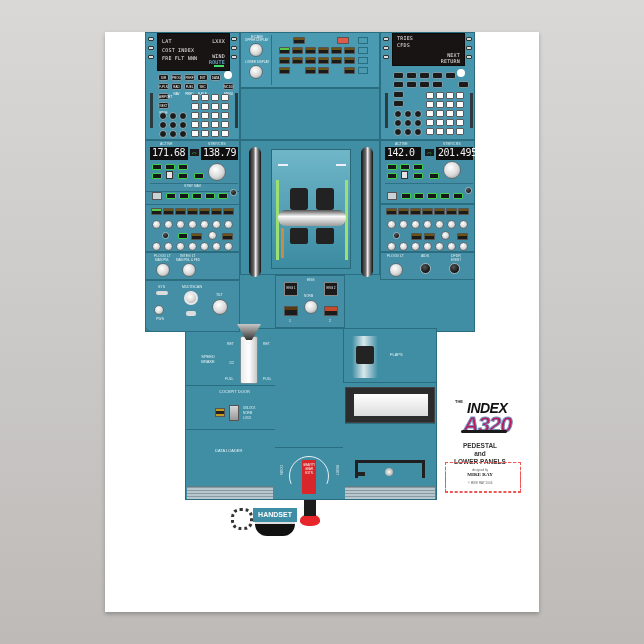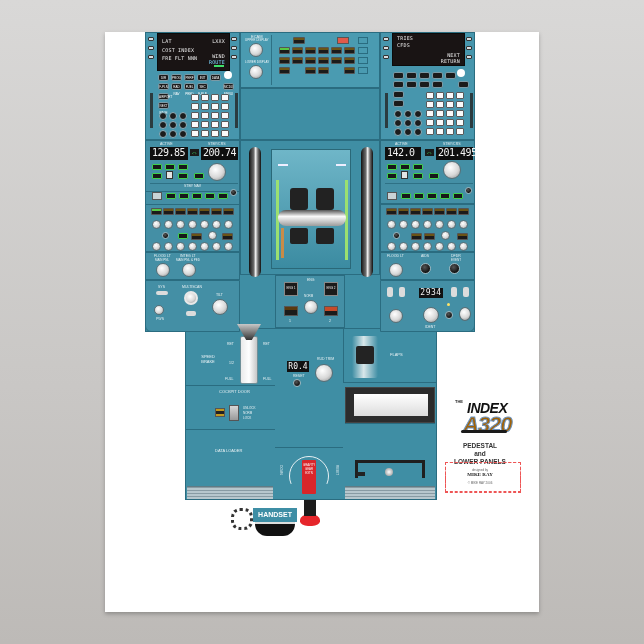--- a/index.html
+++ b/index.html
@@ -27,21 +27,21 @@
   .bk{position:absolute;border-radius:50%;background:radial-gradient(circle at 40% 35%,#555 0%,#111 70%);border:1px solid #9fb7bf}
   .divider{position:absolute;height:1px;background:#2e7185}
   .lbl{position:absolute;font-size:4px;color:#eaf3f6;white-space:nowrap;text-align:center}
   .lever-rail{position:absolute;border-radius:8px;background:linear-gradient(90deg,#111 0%,#6e6e6e 40%,#f2f2f2 55%,#6e6e6e 75%,#111 100%)}
   .thr-box{position:absolute;background:linear-gradient(180deg,#6fb6c8,#3b8ba1);border:1px solid #2a6878}
   .park{position:absolute;background:#3c3c3c;color:#f2f2f2;font-size:8px;font-weight:bold;text-align:center;line-height:12px;border:1px solid #ddd;border-radius:2px;letter-spacing:.5px}
   .handset{position:absolute;background:#3e8ea5;color:#fff;font-size:7px;font-weight:bold;text-align:center;line-height:14px}
   .grill{position:absolute;background:repeating-linear-gradient(180deg,#889ba3 0 1px,#b7c7cd 1px 3px);border-top:1px solid #5f7b85}
   .logo-the{position:absolute;font-size:4px;font-weight:bold;color:#222}
   .logo-airbus{position:absolute;font-size:14px;font-weight:bold;font-style:italic;color:#111;letter-spacing:-.5px}
-  .logo-a320{position:absolute;font-size:22px;font-weight:bold;font-style:italic;color:#a16207;-webkit-text-stroke:1px #6d93bd;letter-spacing:-1px}
+  .logo-a320{position:absolute;font-size:22px;font-weight:bold;font-style:italic;color:#be185d;-webkit-text-stroke:1px #6d93bd;letter-spacing:-1px}
   .ttl{position:absolute;font-size:6.5px;font-weight:bold;color:#333;text-align:center;width:70px;line-height:8px}
   .notes{position:absolute;border:1px dashed #e55;padding:2px;font-size:2.8px;color:#777;line-height:3.3px}
 </style>
 </head>
 <body>
 
 <div class="poster">
 
   <div class="abs teal panel-edge" style="left:40px;top:0;width:330px;height:300px;"></div>
 
@@ -203,23 +203,23 @@
     <div class="abs" style="left:117px;top:4px;width:10px;height:7px;border:1px solid #2a6c80;"></div>
     <div class="abs" style="left:117px;top:14px;width:10px;height:7px;border:1px solid #2a6c80;"></div>
     <div class="abs" style="left:117px;top:24px;width:10px;height:7px;border:1px solid #2a6c80;"></div>
     <div class="abs" style="left:117px;top:34px;width:10px;height:7px;border:1px solid #2a6c80;"></div>
   </div>
   <div class="abs" style="left:135px;top:56px;width:140px;height:52px;background:#3f8ea4;border:1px solid #2a6c80;"></div>
 
   <div class="abs" style="left:40px;top:108px;width:95px;height:52px;background:#448fa5;border:1px solid #2a6c80;">
     <div class="tiny" style="left:14px;top:1px;">ACTIVE</div>
     <div class="tiny" style="left:62px;top:1px;">STBY/CRS</div>
-    <div class="freq" style="left:4px;top:6px;width:38px;">129.85</div>
+    <div class="freq" style="left:4px;top:6px;width:38px;">171.68</div>
     <div class="abs" style="left:44px;top:8px;width:9px;height:7px;background:#1a1a1a;color:#3ee06a;font-size:7px;line-height:7px;text-align:center;">⇔</div>
-    <div class="freq" style="left:55px;top:6px;width:37px;">200.74</div>
+    <div class="freq" style="left:55px;top:6px;width:37px;">138.79</div>
     <div class="gbtn" style="left:6px;top:23px;"></div>
     <div class="gbtn" style="left:19px;top:23px;"></div>
     <div class="gbtn" style="left:32px;top:23px;"></div>
     <div class="gbtn" style="left:6px;top:32px;"></div>
     <div class="abs" style="left:20px;top:30px;width:7px;height:8px;background:#e4e4e4;border:1px solid #333;"></div>
     <div class="gbtn" style="left:32px;top:32px;"></div>
     <div class="gbtn" style="left:48px;top:32px;"></div>
     <div class="knob" style="left:62px;top:22px;width:18px;height:18px;"></div>
     <div class="divider" style="left:4px;top:42px;width:88px;"></div>
     <div class="tiny" style="left:38px;top:43px;">STBY NAV</div>
@@ -340,33 +340,20 @@
     <div class="abs" style="left:10px;top:10px;width:12px;height:4px;background:#dcdcdc;border-radius:2px;"></div>
     <div class="tiny" style="left:36px;top:4px;">MULTISCAN</div>
     <div class="knob" style="left:38px;top:10px;width:14px;height:14px;border:2px solid #e8e8e8;"></div>
     <div class="knob" style="left:8px;top:24px;width:10px;height:10px;"></div>
     <div class="tiny" style="left:10px;top:36px;">PWS</div>
     <div class="abs" style="left:40px;top:30px;width:10px;height:5px;background:#dcdcdc;border-radius:2px;"></div>
     <div class="tiny" style="left:70px;top:12px;">TILT</div>
     <div class="knob" style="left:66px;top:18px;width:16px;height:16px;"></div>
   </div>
 
-  <div class="abs" style="left:275px;top:248px;width:95px;height:52px;background:#448fa5;border:1px solid #2a6c80;border-bottom-right-radius:6px;">
-    <div class="abs" style="left:6px;top:6px;width:6px;height:10px;background:#dcdcdc;border-radius:2px;"></div>
-    <div class="abs" style="left:18px;top:6px;width:6px;height:10px;background:#dcdcdc;border-radius:2px;"></div>
-    <div class="abs" style="left:38px;top:7px;width:24px;height:10px;background:#111;color:#f3f3f3;font-family:'DejaVu Sans Mono',monospace;font-size:8px;line-height:10px;text-align:center;letter-spacing:.5px;">2934</div>
-    <div class="abs" style="left:70px;top:6px;width:6px;height:10px;background:#dcdcdc;border-radius:2px;"></div>
-    <div class="abs" style="left:82px;top:6px;width:6px;height:10px;background:#dcdcdc;border-radius:2px;"></div>
-    <div class="knob" style="left:8px;top:28px;width:14px;height:14px;"></div>
-    <div class="knob" style="left:42px;top:26px;width:16px;height:16px;"></div>
-    <div class="tiny" style="left:44px;top:44px;">IDENT</div>
-    <div class="abs" style="left:66px;top:22px;width:3px;height:3px;border-radius:50%;background:#ffe466;"></div>
-    <div class="bk" style="left:64px;top:30px;width:8px;height:8px;"></div>
-    <div class="knob" style="left:78px;top:26px;width:12px;height:14px;"></div>
-  </div>
 
   <div class="abs" style="left:135px;top:108px;width:140px;height:135px;background:#3f8ea4;border:1px solid #2a6c80;">
     <div class="lever-rail" style="left:8px;top:6px;width:12px;height:130px;"></div>
     <div class="lever-rail" style="left:120px;top:6px;width:12px;height:130px;"></div>
     <div class="thr-box" style="left:30px;top:8px;width:80px;height:120px;">
       <div class="abs" style="left:6px;top:14px;width:10px;height:2px;background:#eef;"></div>
       <div class="abs" style="left:64px;top:14px;width:10px;height:2px;background:#eef;"></div>
       <div class="abs" style="left:4px;top:30px;width:3px;height:80px;background:#9be070;"></div>
       <div class="abs" style="left:73px;top:30px;width:3px;height:80px;background:#9be070;"></div>
       <div class="abs" style="left:18px;top:38px;width:18px;height:22px;background:#222;border-radius:3px;"></div>
@@ -394,27 +381,20 @@
     <div class="abs" style="left:12px;top:26px;font-size:4px;color:#eaf3f6;width:22px;text-align:center;">SPEED BRAKE</div>
     <div class="tiny" style="left:42px;top:14px;">RET</div>
     <div class="tiny" style="left:78px;top:14px;">RET</div>
     <div class="tiny" style="left:44px;top:33px;">1/2</div>
     <div class="tiny" style="left:40px;top:49px;">FULL</div>
     <div class="tiny" style="left:78px;top:49px;">FULL</div>
     <div class="abs" style="left:55px;top:8px;width:18px;height:48px;background:linear-gradient(90deg,#eaeaea,#fff 50%,#c7c7c7);border:1px solid #6f8f98;border-radius:2px;"></div>
     <div class="abs" style="left:52px;top:-4px;width:24px;height:16px;background:linear-gradient(180deg,#c8c8c8,#333);clip-path:polygon(0 0,100% 0,62% 100%,38% 100%);"></div>
   </div>
 
-  <div class="abs" style="left:170px;top:320px;width:68px;height:50px;">
-    <div class="abs" style="left:12px;top:9px;width:22px;height:11px;background:#111;color:#f3f3f3;font-family:'DejaVu Sans Mono',monospace;font-size:8px;line-height:11px;text-align:center;">R0.4</div>
-    <div class="tiny" style="left:42px;top:5px;">RUD TRIM</div>
-    <div class="knob" style="left:40px;top:12px;width:18px;height:18px;"></div>
-    <div class="tiny" style="left:18px;top:22px;">RESET</div>
-    <div class="bk" style="left:18px;top:27px;width:8px;height:8px;"></div>
-  </div>
 
   <div class="abs" style="left:238px;top:296px;width:94px;height:55px;border-left:1px solid #2a6c80;border-bottom:1px solid #2a6c80;">
     <div class="abs" style="left:8px;top:8px;width:26px;height:42px;background:linear-gradient(90deg,#3f8ea4,#d9e7ea 45%,#3f8ea4);border-radius:3px;"></div>
     <div class="abs" style="left:12px;top:18px;width:18px;height:18px;background:#232323;border-radius:2px;"></div>
     <div class="tiny" style="left:46px;top:24px;font-size:4px;">FLAPS</div>
   </div>
 
   <div class="abs" style="left:80px;top:354px;width:90px;height:44px;border-bottom:1px solid #2a6c80;">
     <div class="tiny" style="left:34px;top:3px;font-size:4px;">COCKPIT DOOR</div>
     <div class="abs" style="left:30px;top:22px;width:10px;height:9px;background:#222;border:1px solid #555;box-shadow:inset 0 2px 0 #c29a20,inset 0 -2px 0 #c29a20;"></div>

